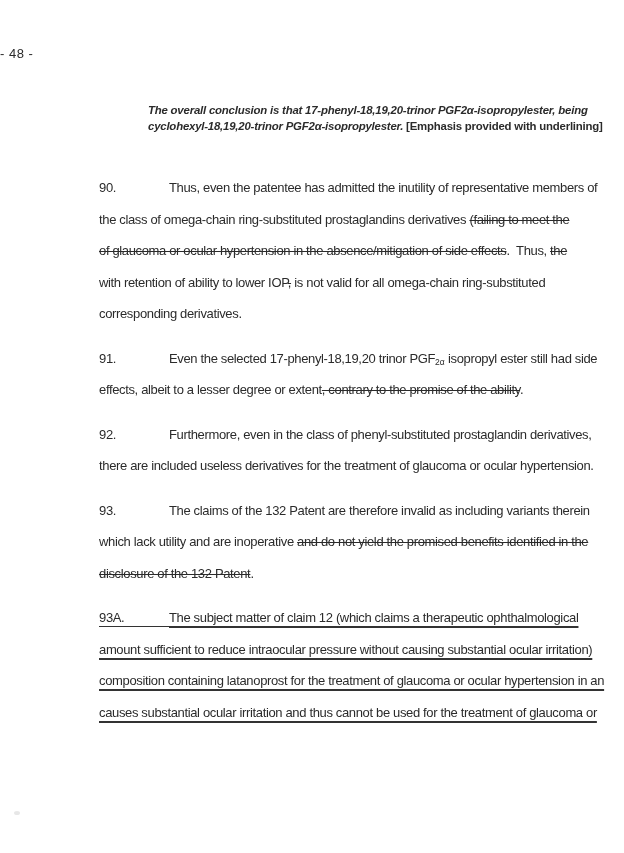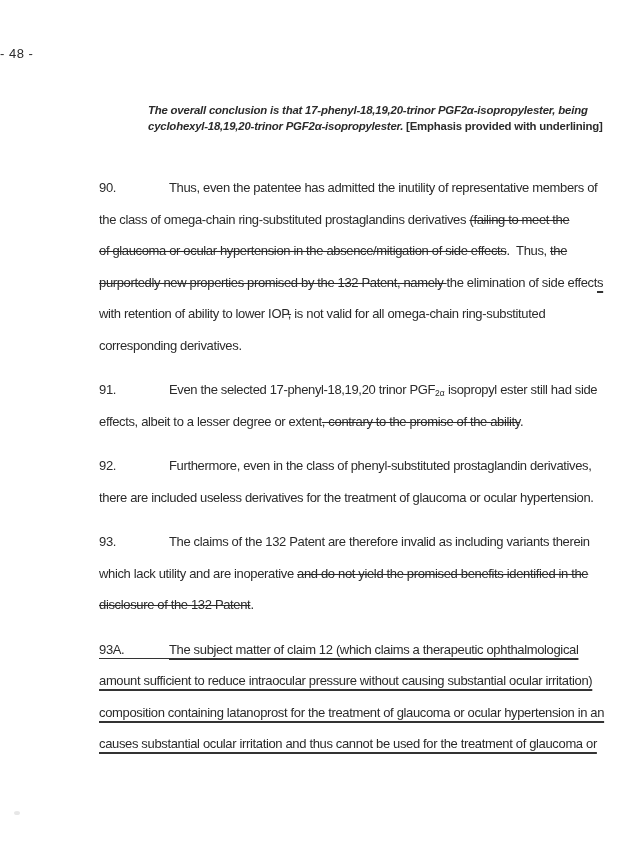--- a/index.html
+++ b/index.html
@@ -89,21 +89,20 @@
   <div class="quote">
       <div class="qline"><span class="it">The overall conclusion is that 17-phenyl-18,19,20-trinor PGF2α-isopropylester, being</span></div>
       <div class="qline"><span class="it">cyclohexyl-18,19,20-trinor PGF2α-isopropylester.</span><span> [Emphasis provided with underlining]</span></div>
     </div>
 
   <div class="body-text">
       <div class="para">
         <div class="pline"><span class="pnum">90.</span><span>Thus, even the patentee has admitted the inutility of representative members of</span></div>
         <div class="pline"><span>the class of omega-chain ring-substituted prostaglandins derivatives </span><span class="st">(failing to meet the</span></div>
         <div class="pline"><span class="st">of glaucoma or ocular hypertension in the absence/mitigation of side effects</span><span>.  Thus, </span><span class="st">the</span></div>
-        <div class="pline"><span class="st">purportedly new properties promised by the 132 Patent, namely </span><span>the elimination of side effect</span><span class="ul">s</span></div>
         <div class="pline"><span>with retention of ability to lower IOP</span><span class="st">,</span><span> is not valid for all omega-chain ring-substituted</span></div>
         <div class="pline"><span>corresponding derivatives.</span></div>
       </div>
       <div class="para">
         <div class="pline"><span class="pnum">91.</span><span>Even the selected 17-phenyl-18,19,20 trinor PGF</span><span class="sb">2α</span><span> isopropyl ester still had side</span></div>
         <div class="pline"><span>effects, albeit to a lesser degree or extent</span><span class="st">, contrary to the promise of the ability</span><span>.</span></div>
       </div>
       <div class="para">
         <div class="pline"><span class="pnum">92.</span><span>Furthermore, even in the class of phenyl-substituted prostaglandin derivatives,</span></div>
         <div class="pline"><span>there are included useless derivatives for the treatment of glaucoma or ocular hypertension.</span></div>

